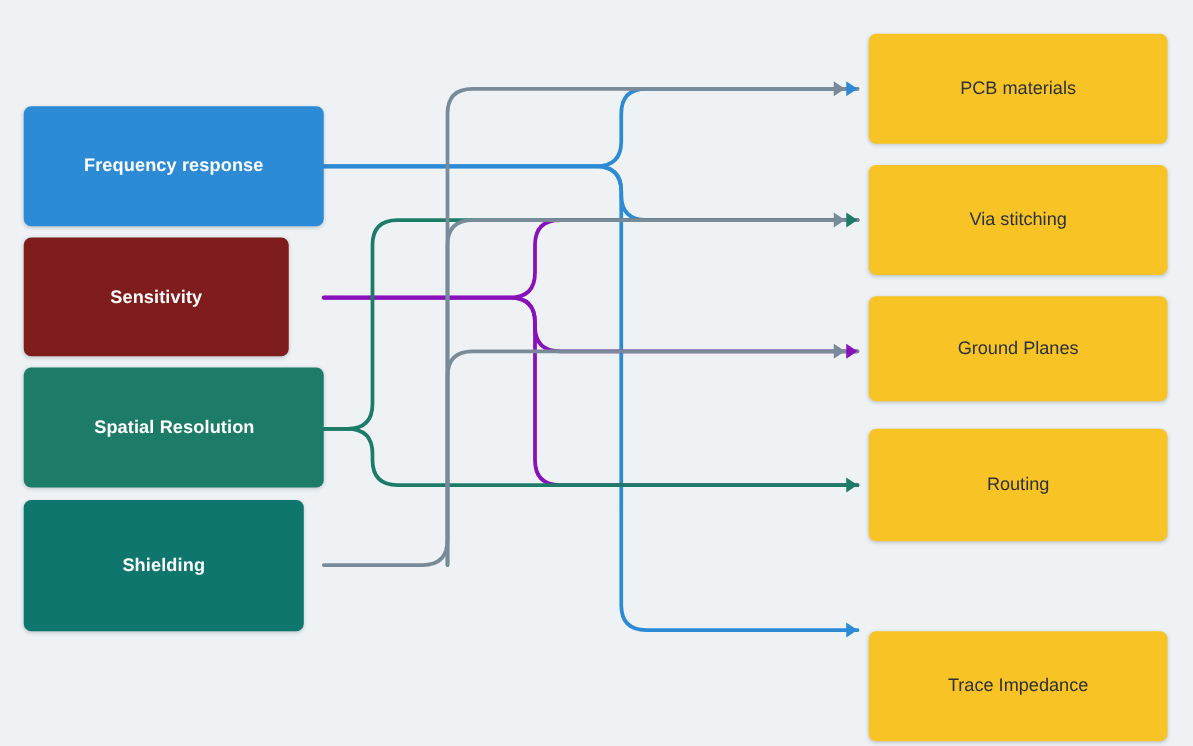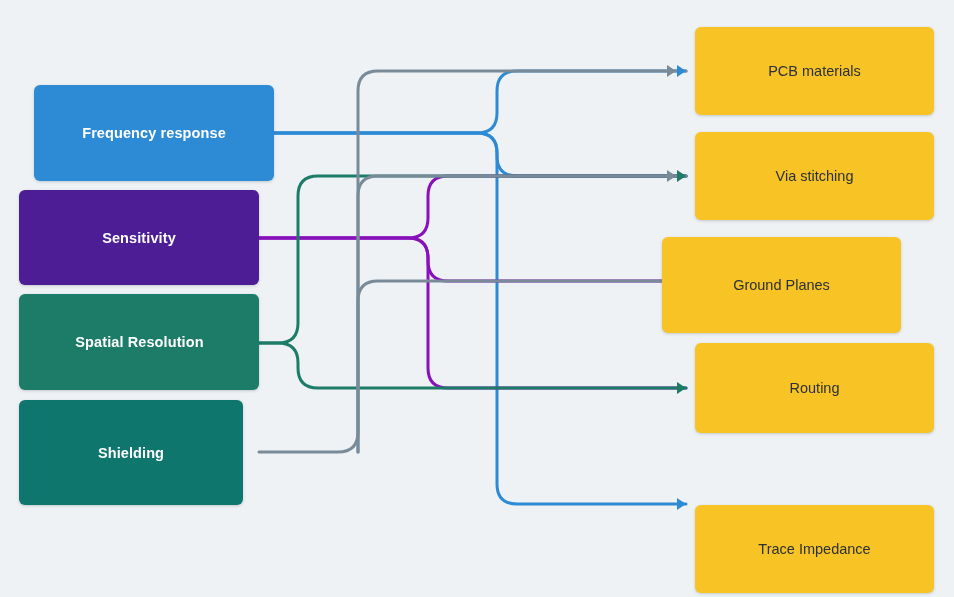--- a/index.html
+++ b/index.html
@@ -79,41 +79,41 @@
       <path d="M 677 65 L 686 71 L 677 77 Z" fill="#2d8bd5"></path>
       <path d="M 667 170 L 676 176 L 667 182 Z" fill="#798a99"></path>
       <path d="M 677 170 L 686 176 L 677 182 Z" fill="#1d7c68"></path>
       <path d="M 667 275 L 676 281 L 667 287 Z" fill="#798a99"></path>
       <path d="M 677 275 L 686 281 L 677 287 Z" fill="#8811bb"></path>
       <path d="M 677 382 L 686 388 L 677 394 Z" fill="#1d7c68"></path>
       <path d="M 677 498 L 686 504 L 677 510 Z" fill="#2d8bd5"></path>
     </svg>
 
   <div id="source-nodes">
-      <div class="node source" style="left: 34px; top: 85px; width: 240px; height: 96px; background: rgb(45, 139, 213);">
+      <div class="node source" style="left: 19px; top: 85px; width: 240px; height: 96px; background: rgb(45, 139, 213);">
         <span>Frequency response</span>
       </div>
-      <div class="node source" style="left: 19px; top: 190px; width: 240px; height: 95px; background: #4c1d95;">
+      <div class="node source" style="left: 19px; top: 190px; width: 212px; height: 95px; background: #7f1d1d;">
         <span>Sensitivity</span>
       </div>
       <div class="node source" style="left: 19px; top: 294px; width: 240px; height: 96px; background: rgb(29, 124, 104); padding-left: 11px;">
         <span>Spatial Resolution</span>
       </div>
       <div class="node source" style="left: 19px; top: 400px; width: 224px; height: 105px; background: #0f766e;">
         <span>Shielding</span>
       </div>
     </div>
   <div id="target-nodes">
       <div class="node target" style="left: 695px; top: 27px; width: 239px; height: 88px; background: rgb(248, 195, 37);">
         <span>PCB materials</span>
       </div>
       <div class="node target" style="left: 695px; top: 132px; width: 239px; height: 88px; background: rgb(248, 195, 37);">
         <span>Via stitching</span>
       </div>
-      <div class="node target" style="left: 662px; top: 237px; width: 239px; height: 96px; background: rgb(248, 195, 37);">
+      <div class="node target" style="left: 695px; top: 237px; width: 239px; height: 84px; background: rgb(248, 195, 37);">
         <span>Ground Planes</span>
       </div>
       <div class="node target" style="left: 695px; top: 343px; width: 239px; height: 90px; background: rgb(248, 195, 37);">
         <span>Routing</span>
       </div>
       <div class="node target" style="left: 695px; top: 460px; width: 239px; height: 88px; background: rgb(248, 195, 37); margin-top: 45px;">
         <span>Trace Impedance</span>
       </div>
     </div>
 

